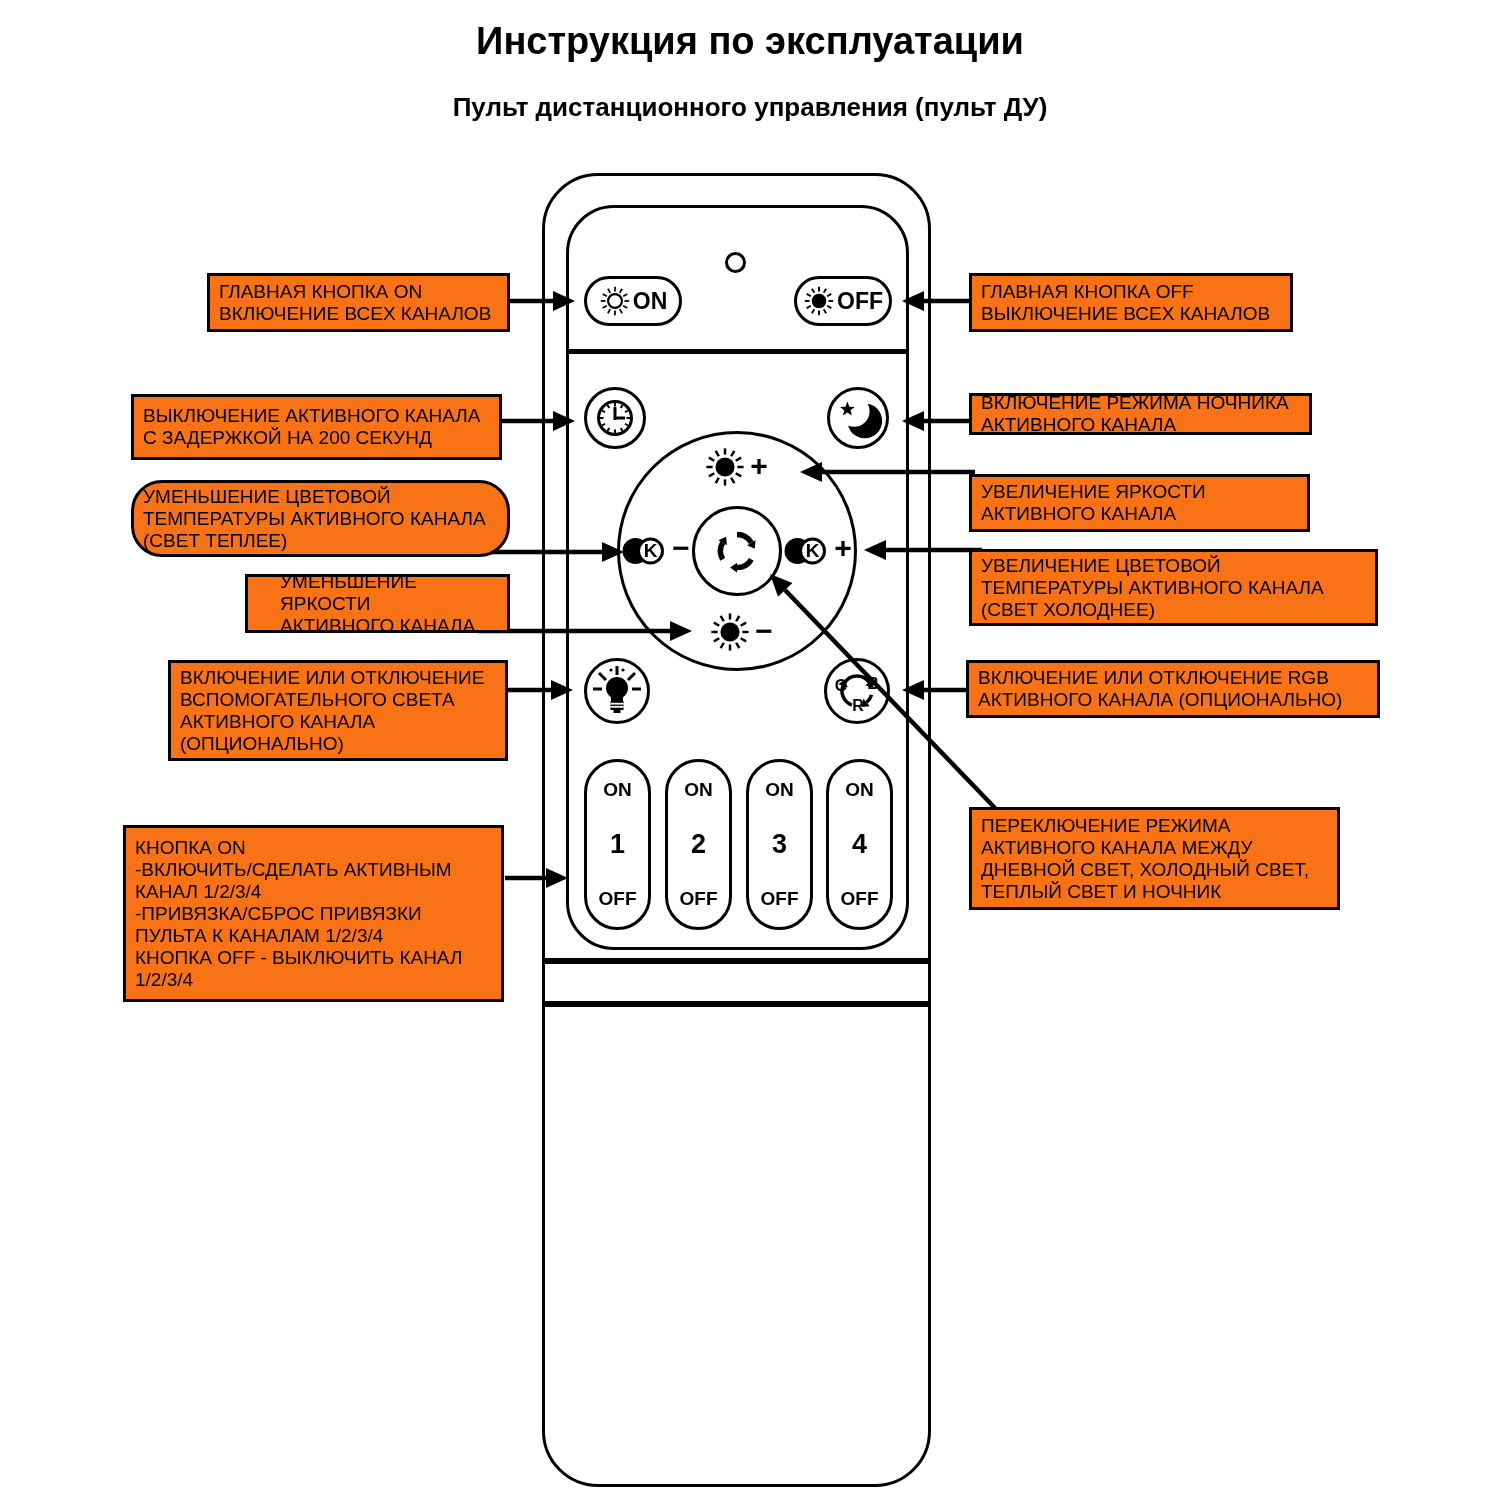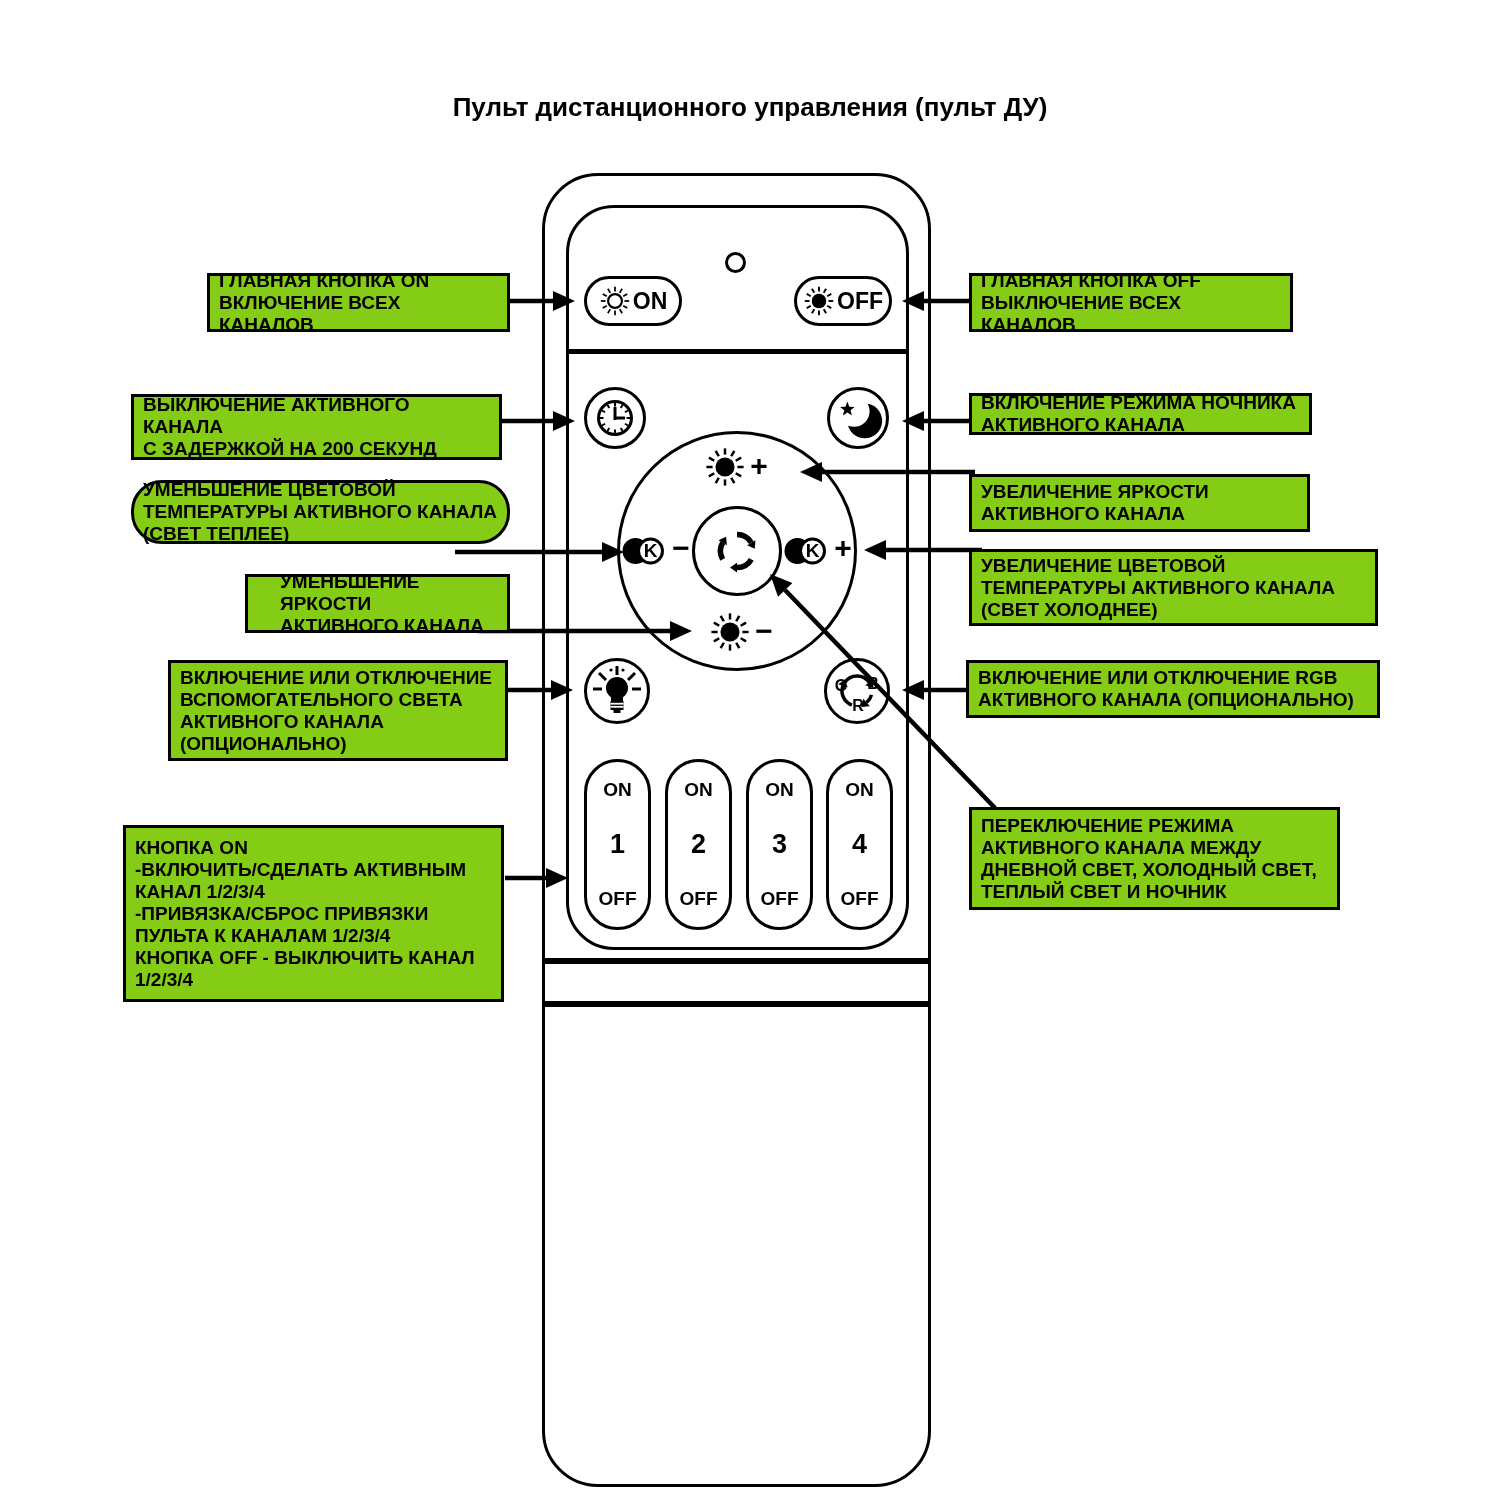--- a/index.html
+++ b/index.html
@@ -2,22 +2,22 @@
 <html><head>
 <meta charset="utf-8">
 <style>
   html,body{margin:0;padding:0;background:#fff;}
   .page{position:relative;width:1500px;height:1500px;background:#fff;overflow:hidden;
         font-family:"Liberation Sans",sans-serif;color:#000;}
   .title{position:absolute;left:0;top:20px;width:1500px;text-align:center;
          font-size:38px;font-weight:bold;}
   .subtitle{position:absolute;left:0;top:92px;width:1500px;text-align:center;
          font-size:26px;font-weight:bold;}
-  .callout{position:absolute;box-sizing:border-box;border:3px solid #000;background:#84cc16;
-         padding:4px 9px;font-size:19px;font-weight:bold;line-height:22px;
+  .callout{position:absolute;box-sizing:border-box;border:3px solid #000;background:#f97316;
+         padding:4px 9px;font-size:19px;font-weight:normal;line-height:22px;
          white-space:pre-line;display:flex;align-items:center;z-index:4;}
   .connectors{position:absolute;left:0;top:0;z-index:3;pointer-events:none;}
   .r-outline{position:absolute;box-sizing:border-box;border:3px solid #000;background:#fff;z-index:1;}
   .r-el{position:absolute;z-index:2;}
   .circle-btn{position:absolute;box-sizing:border-box;border:3px solid #000;border-radius:50%;
          background:#fff;display:flex;align-items:center;justify-content:center;z-index:2;}
   .pill{position:absolute;box-sizing:border-box;border:3px solid #000;border-radius:26px;
          background:#fff;display:flex;align-items:center;justify-content:center;gap:2px;
          font-size:23px;font-weight:bold;z-index:2;}
   .hline{position:absolute;background:#000;z-index:2;}
@@ -71,20 +71,21 @@
           <line x1="0" y1="-13" x2="0" y2="-19.5" transform="rotate(330)"></line>
         </g>
       </symbol>
       <symbol id="kicon" viewBox="0 0 48 32">
         <circle cx="13.5" cy="16" r="13" fill="#000"></circle>
         <circle cx="28.5" cy="16" r="12" fill="#fff" stroke="#000" stroke-width="3"></circle>
       </symbol>
     </defs>
   </svg>
 
+  <div class="title">Инструкция по эксплуатации</div>
   <div class="subtitle">Пульт дистанционного управления (пульт ДУ)</div>
 
   <div class="r-outline" style="left:542px;top:173px;width:389px;height:1314px;border-radius:56px;"></div>
   <div class="r-outline" style="left:566px;top:205px;width:343px;height:745px;border-radius:48px;"></div>
 
   <div class="circle-btn" style="left:725px;top:252px;width:21px;height:21px;"></div>
 
   <div class="pill" style="left:584px;top:276px;width:98px;height:50px;">
     <svg width="32" height="32">
         <use href="#suno"></use>
@@ -264,21 +265,21 @@
       <polygon points="864,550 886,540 886,560"></polygon>
       <polygon points="902,690 924,680 924,700"></polygon>
       <polygon points="770,574 792.4,583 778,596.8"></polygon>
     </g>
   </svg>
 
   <div class="callout" style="left:207px;top:273px;width:303px;height:59px;"><span>ГЛАВНАЯ КНОПКА ON
 ВКЛЮЧЕНИЕ ВСЕХ КАНАЛОВ</span></div>
   <div class="callout" style="left:131px;top:394px;width:371px;height:66px;"><span>ВЫКЛЮЧЕНИЕ АКТИВНОГО КАНАЛА
 С ЗАДЕРЖКОЙ НА 200 СЕКУНД</span></div>
-  <div class="callout" style="left:131px;top:480px;width:379px;height:64px;border-radius:31px;"><span>УМЕНЬШЕНИЕ ЦВЕТОВОЙ
+  <div class="callout" style="left:131px;top:480px;width:379px;height:77px;border-radius:31px;"><span>УМЕНЬШЕНИЕ ЦВЕТОВОЙ
 ТЕМПЕРАТУРЫ АКТИВНОГО КАНАЛА
 (СВЕТ ТЕПЛЕЕ)</span></div>
   <div class="callout" style="left:245px;top:574px;width:265px;height:59px;padding-left:32px;"><span>УМЕНЬШЕНИЕ ЯРКОСТИ
 АКТИВНОГО КАНАЛА</span></div>
   <div class="callout" style="left:168px;top:660px;width:340px;height:101px;"><span>ВКЛЮЧЕНИЕ ИЛИ ОТКЛЮЧЕНИЕ
 ВСПОМОГАТЕЛЬНОГО СВЕТА
 АКТИВНОГО КАНАЛА
 (ОПЦИОНАЛЬНО)</span></div>
   <div class="callout" style="left:123px;top:825px;width:381px;height:177px;"><span>КНОПКА ON
 -ВКЛЮЧИТЬ/СДЕЛАТЬ АКТИВНЫМ

